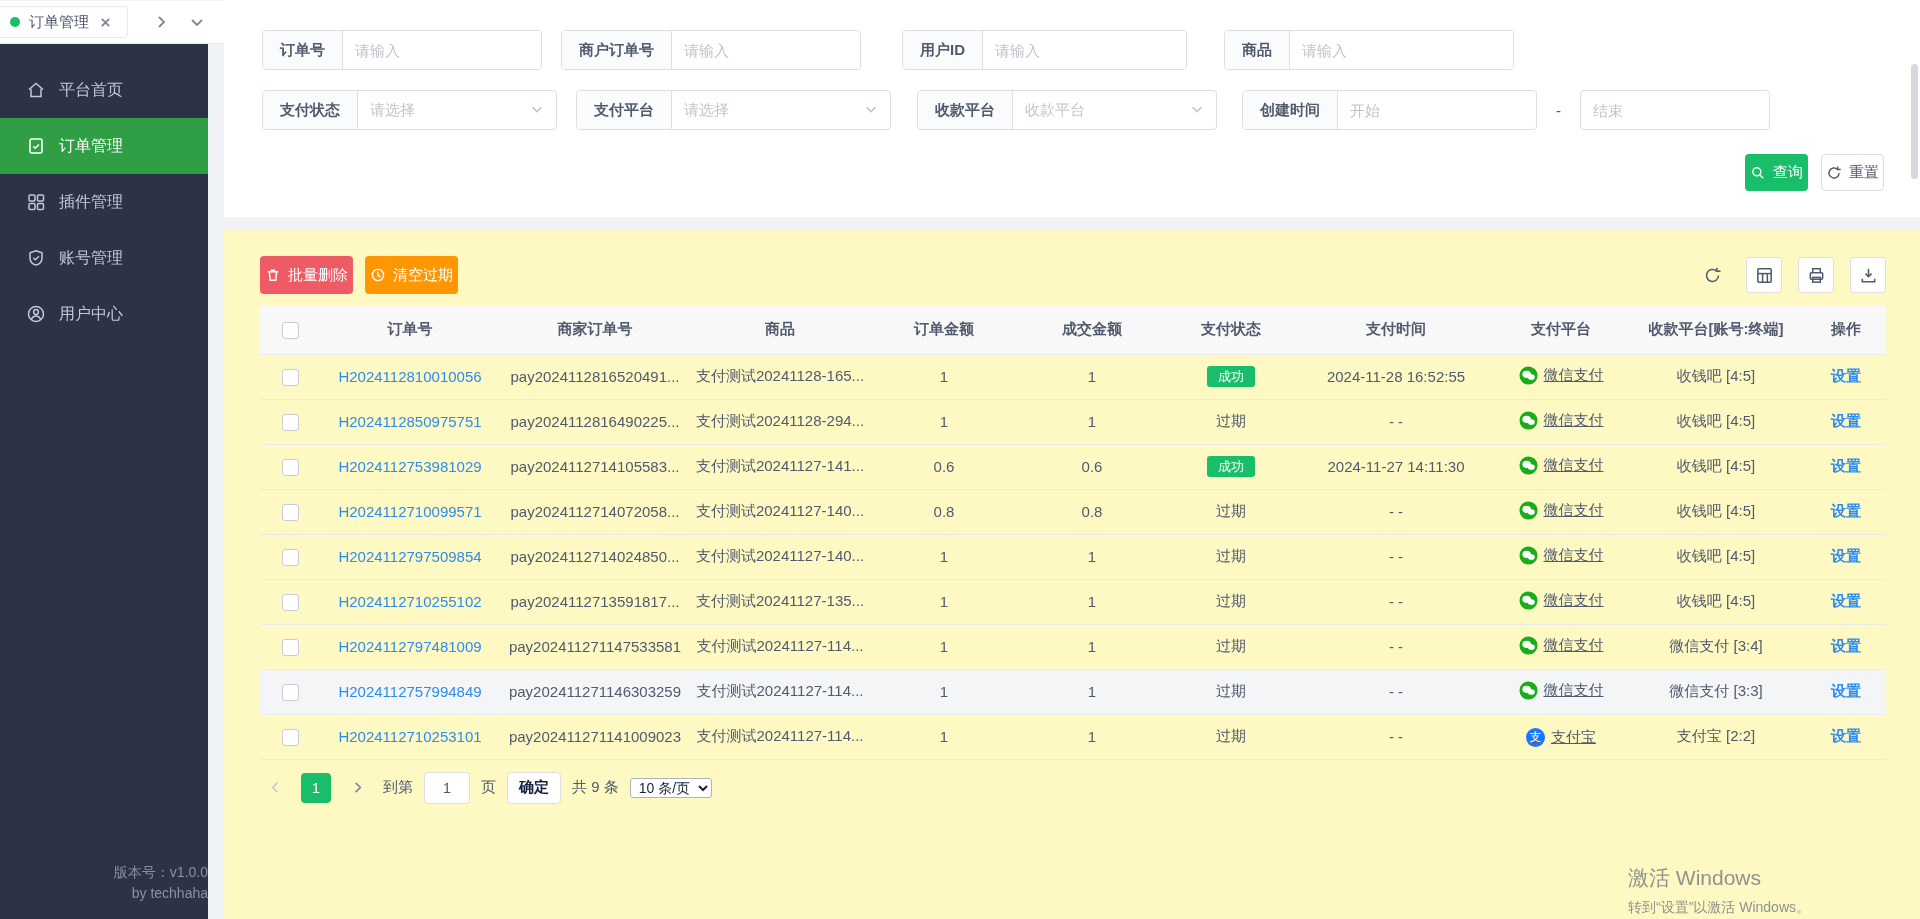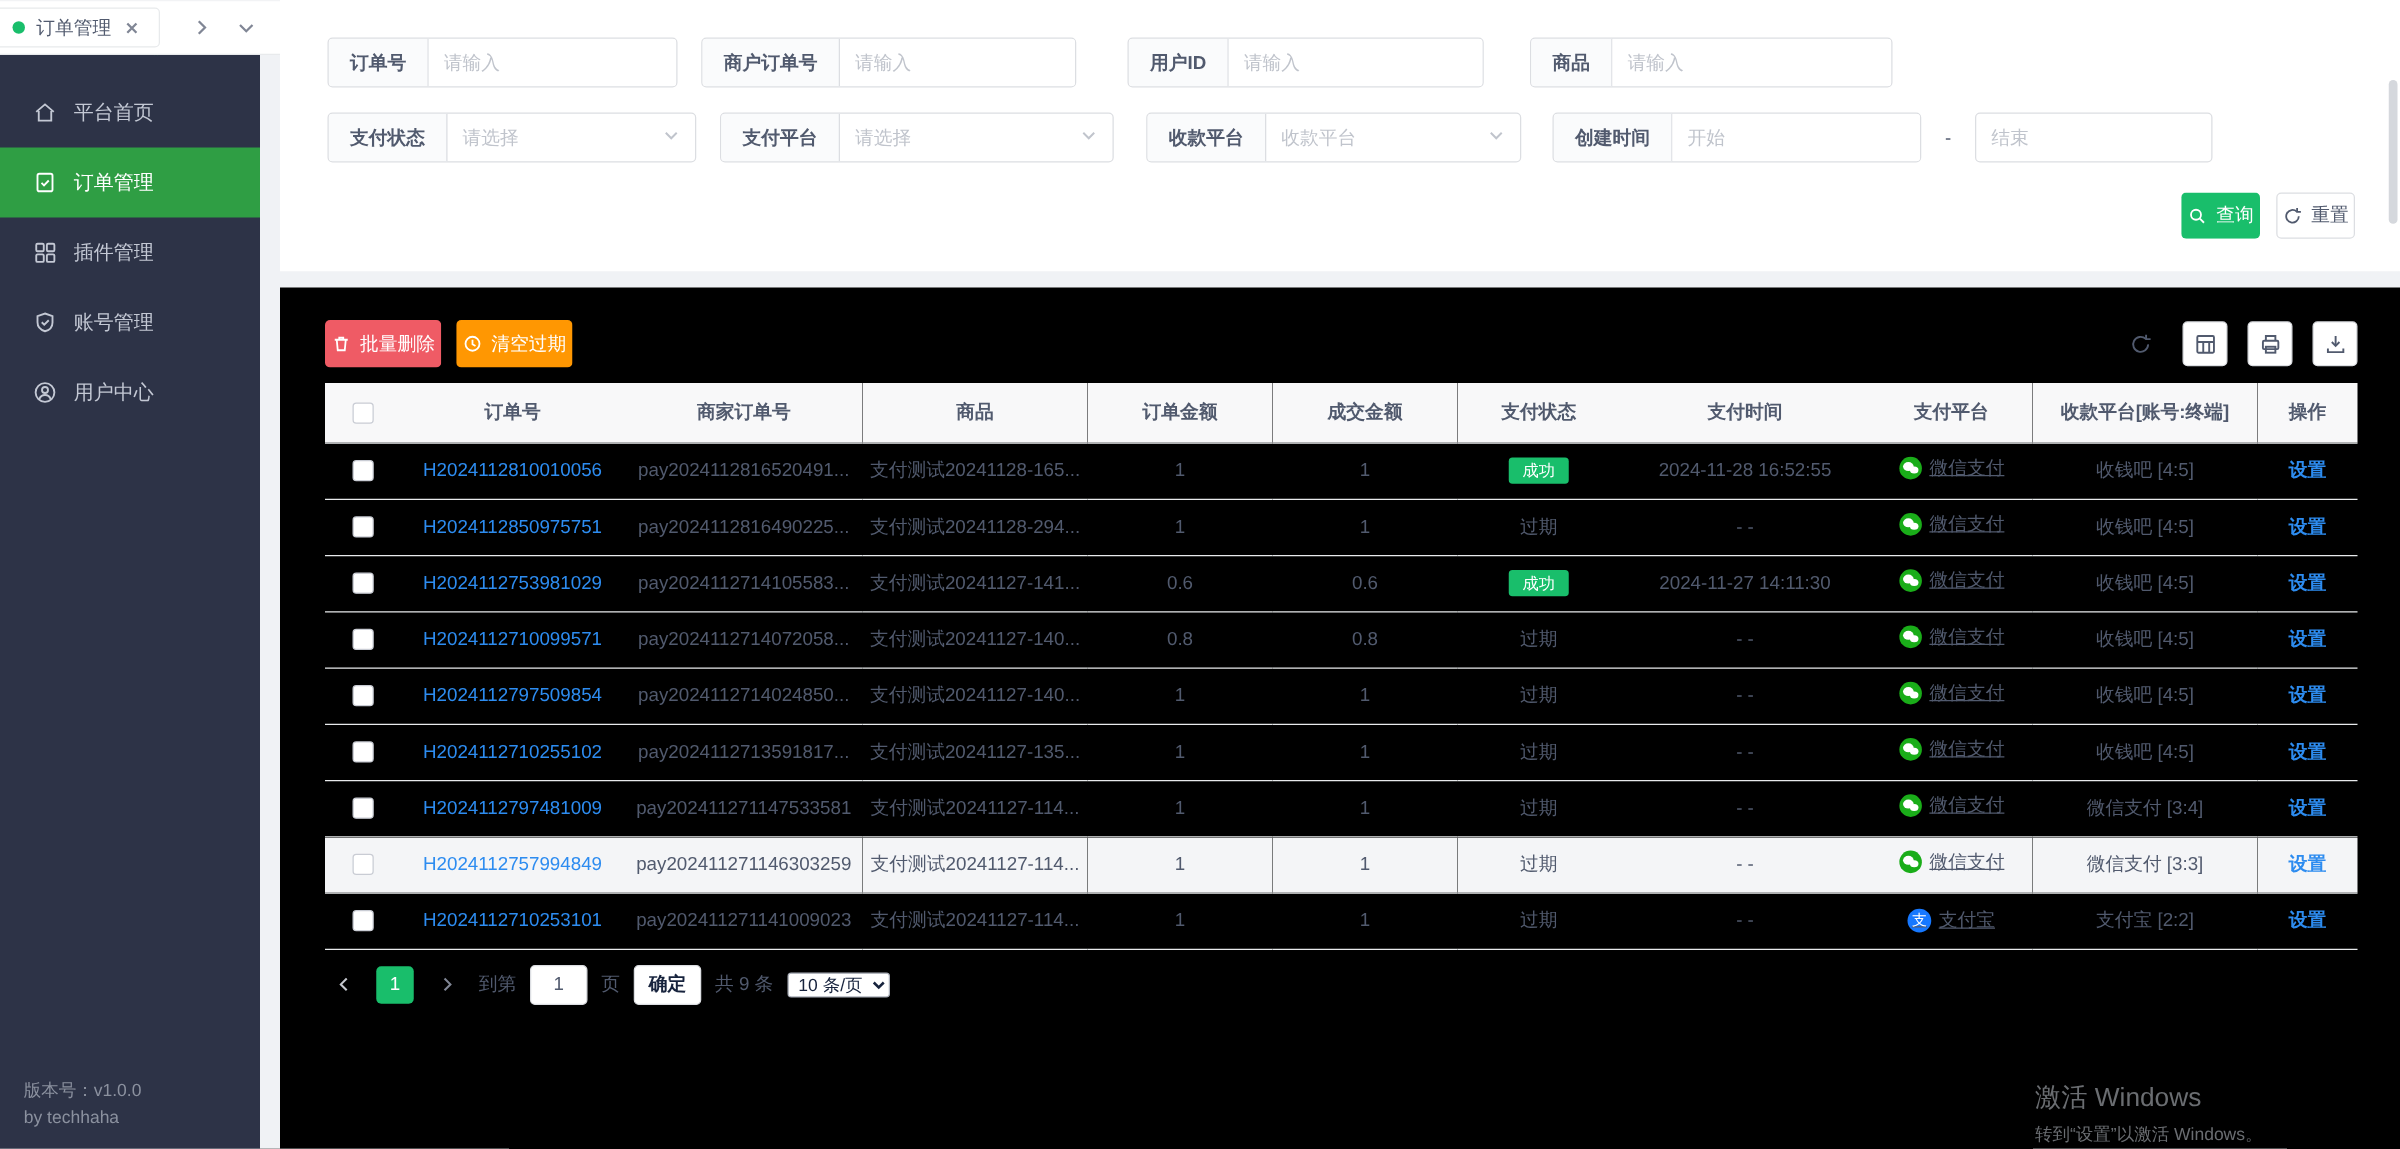--- a/index.html
+++ b/index.html
@@ -7,21 +7,21 @@
   body { font-family:"Liberation Sans","DejaVu Sans",sans-serif; font-size:15px; color:#515a6e; background:#f0f2f5; }
   .app { width:1920px; height:919px; display:flex; position:relative; overflow:hidden; }
 
   
   .sidebar { width:208px; background:#2d3347; display:flex; flex-direction:column; flex-shrink:0; color:#c3c8d4; }
   .logo { height:62px; display:flex; align-items:center; justify-content:center; color:#2fbb4f; font-size:27px; font-weight:bold; letter-spacing:2px; }
   .menu { display:flex; flex-direction:column; }
   .menu-item { height:56px; display:flex; align-items:center; gap:13px; padding-left:26px; font-size:16px; cursor:pointer; }
   .menu-item svg { width:20px; height:20px; stroke:currentColor; fill:none; stroke-width:1.5; flex-shrink:0; }
   .menu-item.active { background:#2f9e44; color:#ffffff; }
-  .version { margin-top:auto; text-align:left; padding-bottom:16px; font-size:14px; color:#8b919f; line-height:1.45;padding-left:19px; }
+  .version { margin-top:auto; text-align:right; padding-bottom:16px; font-size:14px; color:#8b919f; line-height:1.45;padding-left:19px; }
 
   
   .main { flex:1; display:flex; flex-direction:row; min-width:0;justify-content:flex-end; }
 
   .topbar { height:60px; background:#fff; display:flex; align-items:center; padding:0 28px; flex-shrink:0; }
   .topbar .left { display:flex; align-items:center; gap:32px; }
   .topbar .right { margin-left:auto; display:flex; align-items:center; gap:36px; }
   .icon-btn { width:22px; height:22px; color:#5c6270; cursor:pointer; position:relative; display:inline-flex; align-items:center; justify-content:center; }
   .icon-btn svg { width:21px; height:21px; stroke:currentColor; fill:none; stroke-width:1.6; }
   .red-dot { position:absolute; top:-2px; right:-3px; width:8px; height:8px; background:#f23c3c; border-radius:50%; }
@@ -52,21 +52,21 @@
   .date-sep { display:flex; align-items:center; color:#515a6e; }
   .date-end { width:190px; height:40px; border:1px solid #dcdee2; border-radius:4px; padding:0 12px; font-size:15px; outline:none; font-family:inherit; color:#515a6e; }
   .date-end::placeholder { color:#c0c4cc; }
   .filter-actions { display:flex; justify-content:flex-end; gap:13px; margin-top:24px; }
   .btn { height:37px; display:inline-flex; align-items:center; gap:7px; padding:0 4px; border-radius:4px; font-size:15px; cursor:pointer; border:1px solid transparent; font-family:inherit; }
   .btn svg { width:16px; height:16px; stroke:currentColor; fill:none; stroke-width:1.8; }
   .btn-search { background:#19be6b; color:#fff; }
   .btn-reset { background:#fff; color:#515a6e; border-color:#dcdee2; }
 
   
-  .table-card { background:#000000; margin-top:13px; flex:1; padding:26px 34px 0 36px; display:flex; flex-direction:column; min-height:0; }
+  .table-card { background:#fef9c3; margin-top:13px; flex:1; padding:26px 34px 0 36px; display:flex; flex-direction:column; min-height:0; }
   .table-toolbar { display:flex; align-items:center; margin-bottom:12px; }
   .btn-danger { background:#ef5b65; color:#fff; height:38px; }
   .btn-warn { background:#ff9702; color:#fff; height:38px; margin-left:12px; }
   .toolbar-icons { margin-left:auto; display:flex; align-items:center; gap:16px; }
   .tool-icon { width:36px; height:36px; display:flex; align-items:center; justify-content:center; color:#515a6e; cursor:pointer; border-radius:4px; }
   .tool-icon.boxed { border:1px solid #dcdee2; background:#fff; }
   .tool-icon svg { width:19px; height:19px; stroke:currentColor; fill:none; stroke-width:1.6; }
 
   table { width:100%; border-collapse:collapse; table-layout:fixed; }
   thead th { background:#f8f8f9; height:48px; font-weight:bold; color:#515a6e; font-size:15px; text-align:center; border-bottom:1px solid #e8eaec; white-space:nowrap; overflow:hidden; }

